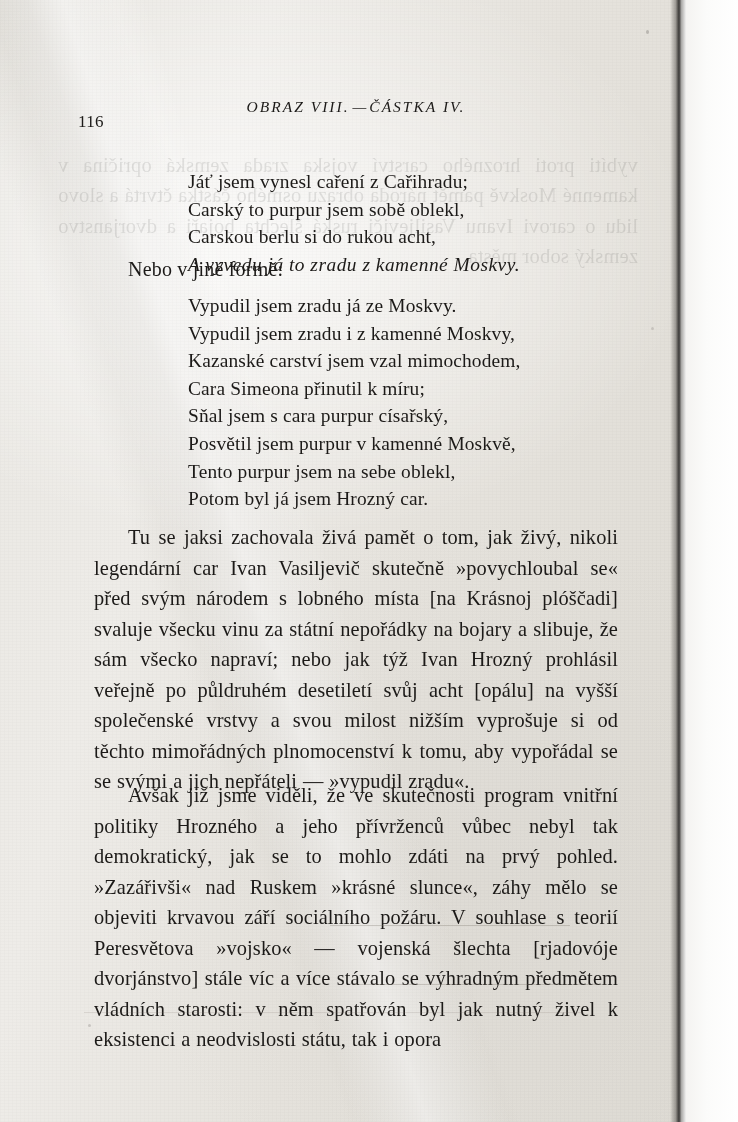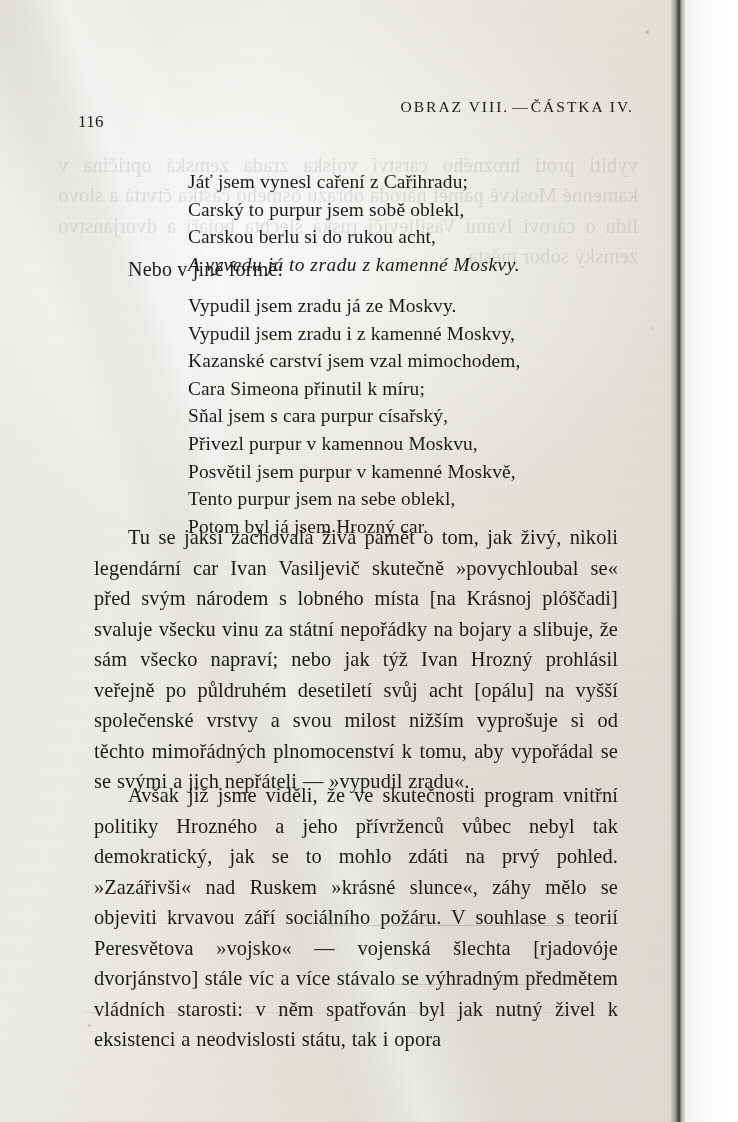--- a/index.html
+++ b/index.html
@@ -117,23 +117,24 @@
     left: 0;
     top: 16px;
     font-size: 17px;
     letter-spacing: 0.3px;
   }
   .head-title {
     position: absolute;
     left: 0;
     top: 2px;
     width: 556px;
-    text-align: right;
+    text-align: center;
     font-size: 15.5px;
     letter-spacing: 2.0px;
+    font-style: italic;
   }
   .head-title .em-dash {
     letter-spacing: 0;
     padding: 0 3px;
   }
 
   
   .verse {
     position: absolute;
     left: 188px;
@@ -219,21 +220,20 @@
     </div>
 
     <div class="lead-line">Nebo v jiné formě:</div>
 
     <div class="verse verse-two">
       <div>Vypudil jsem zradu já ze Moskvy.</div>
       <div>Vypudil jsem zradu i z kamenné Moskvy,</div>
       <div>Kazanské carství jsem vzal mimochodem,</div>
       <div>Cara Simeona přinutil k míru;</div>
       <div>Sňal jsem s cara purpur císařský,</div>
-      <div>Přivezl purpur v kamennou Moskvu,</div>
       <div>Posvětil jsem purpur v kamenné Moskvě,</div>
       <div>Tento purpur jsem na sebe oblekl,</div>
       <div>Potom byl já jsem Hrozný car.</div>
     </div>
 
     <div class="prose prose-one">
       <p>Tu se jaksi zachovala živá pamět o tom, jak živý, nikoli legendární car Ivan Vasiljevič skutečně »povychloubal se« před svým národem s lobného místa [na Krásnoj plóščadi] svaluje všecku vinu za státní nepořádky na bojary a slibuje, že sám všecko napraví; nebo jak týž Ivan Hrozný prohlásil veřejně po půldruhém desetiletí svůj acht [opálu] na vyšší společenské vrstvy a svou milost nižším vyprošuje si od těchto mimořádných plnomocenství k tomu, aby vypořádal se se svými a jich nepřáteli — »vypudil zradu«.</p>
     </div>
 
     <div class="prose prose-two">

